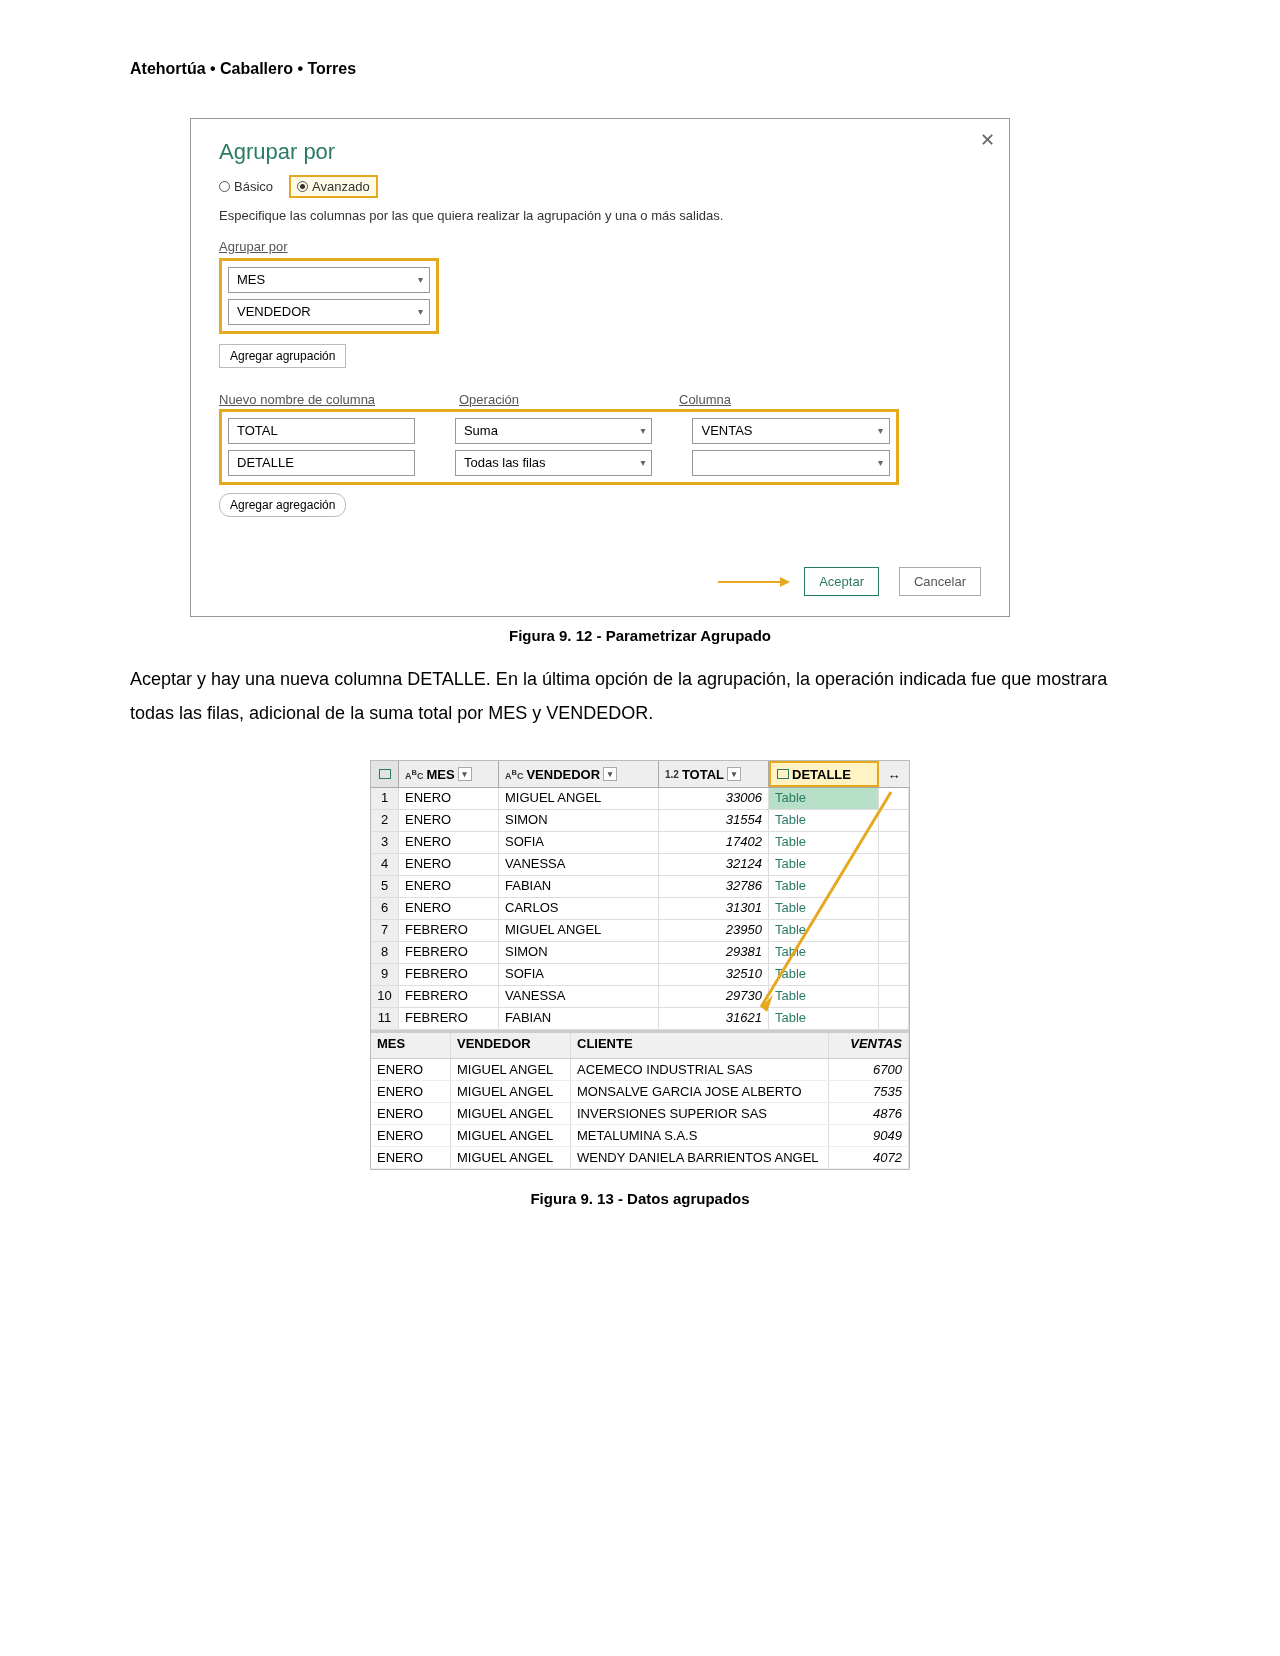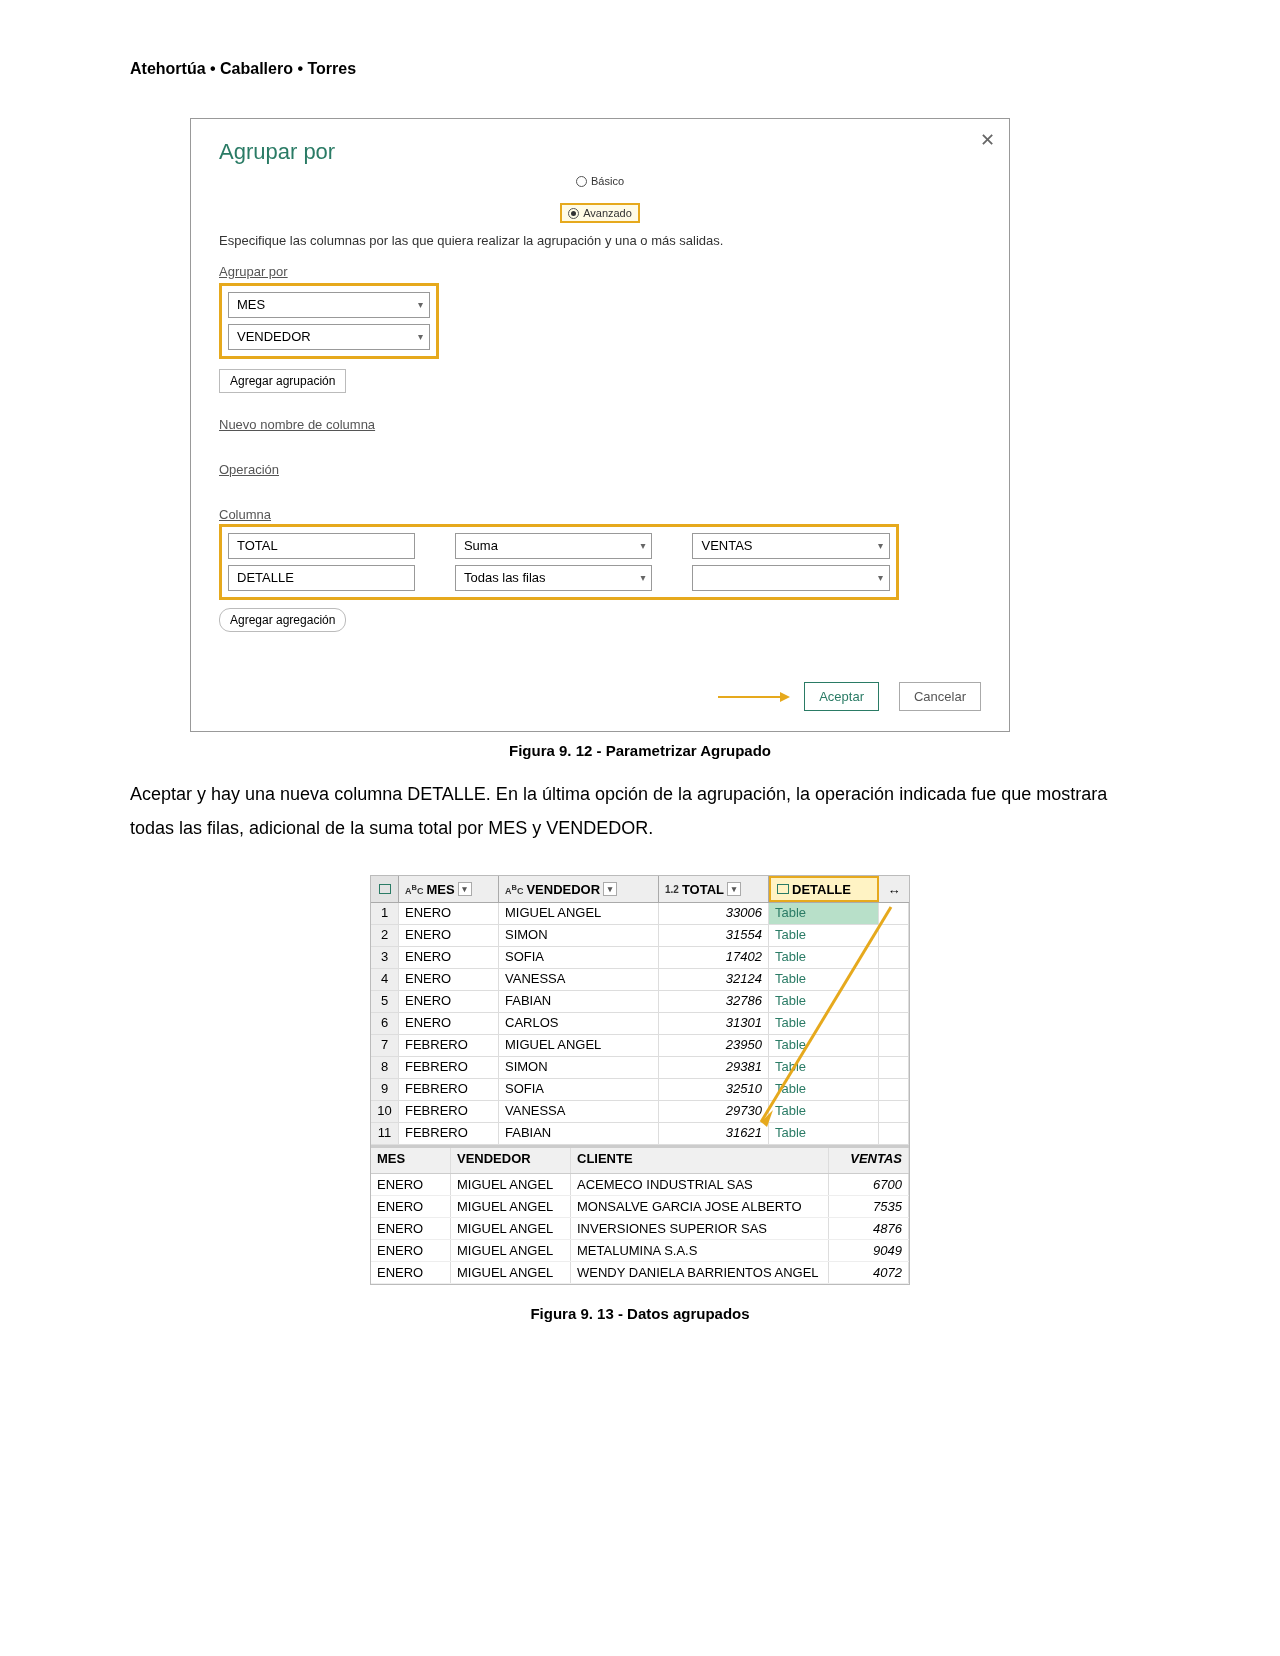--- a/index.html
+++ b/index.html
@@ -5,38 +5,38 @@
 * { box-sizing: border-box; margin: 0; padding: 0; }
 body { font-family: "Segoe UI", Arial, sans-serif; background: #fff; width: 1280px; color: #000; }
 .page { padding: 60px 130px 0 130px; }
 .header-authors { font-weight: 600; font-size: 16px; margin-bottom: 40px; }
 .dialog1 {
   border: 1px solid #999; padding: 20px 28px 20px 28px; position: relative;
   width: 820px; margin-left: 60px; background: #fff;
 }
 .dialog1 .close-x { position: absolute; top: 10px; right: 14px; font-size: 18px; color: #666; }
 .dialog1 .title { font-size: 22px; color: #2a7b65; font-weight: 400; margin-bottom: 10px; }
-.radio-row { display: flex; align-items: center; gap: 16px; margin-bottom: 10px; font-size: 11px; color: #333; flex-direction: column; }
+.radio-row { display: flex; align-items: center; gap: 16px; margin-bottom: 10px; font-size: 13px; color: #333; }
 .radio-item { display: flex; align-items: center; gap: 4px; }
 .radio-item.highlight { border: 2px solid #e6a91d; padding: 2px 6px; background: #fffbe6; }
 .radio-circle { width: 11px; height: 11px; border: 1px solid #555; border-radius: 50%; display: inline-flex; align-items: center; justify-content: center; }
 .radio-circle.checked::after { content:""; width:5px; height:5px; background:#333; border-radius:50%; }
 .desc { font-size: 13px; color: #333; margin-bottom: 16px; }
 .section-label { font-size: 13px; color: #555; text-decoration: underline; margin-bottom: 4px; }
 .select-box {
   border: 1px solid #999; height: 26px; line-height: 24px; font-size: 13px;
   padding: 0 8px; background: #fff; position: relative;
 }
 .select-box::after { content:"▾"; position:absolute; right:6px; top:0; color:#666; font-size:10px; }
 .group-section { border: 3px solid #e6a91d; padding: 6px; width: 220px; display: flex; flex-direction: column; gap: 6px; margin-bottom: 10px; }
 .small-btn {
   border: 1px solid #bbb; font-size: 12px; padding: 4px 10px; background: #fff;
   display: inline-block;
 }
-.cols-header { display: flex; gap: 30px; margin-top: 24px; font-size: 13px; flex-direction: column; }
+.cols-header { display: flex; gap: 30px; margin-top: 24px; font-size: 13px; }
 .cols-header > div { text-decoration: underline; color: #555; }
 .cols-header .c1 { width: 210px; }
 .cols-header .c2 { width: 190px; }
 .cols-header .c3 { width: 190px; }
 .agg-section { border: 3px solid #e6a91d; padding: 6px; margin-top: 2px; display:flex; flex-direction:column; gap:6px; width: 680px; }
 .agg-row { display: flex; gap: 30px; }
 .agg-row .input-box {
   border:1px solid #999; width:210px; height:26px; font-size:13px; padding:0 8px; line-height:24px;
 }
 .agg-row .sel { width:222px;margin-left:10px; }

